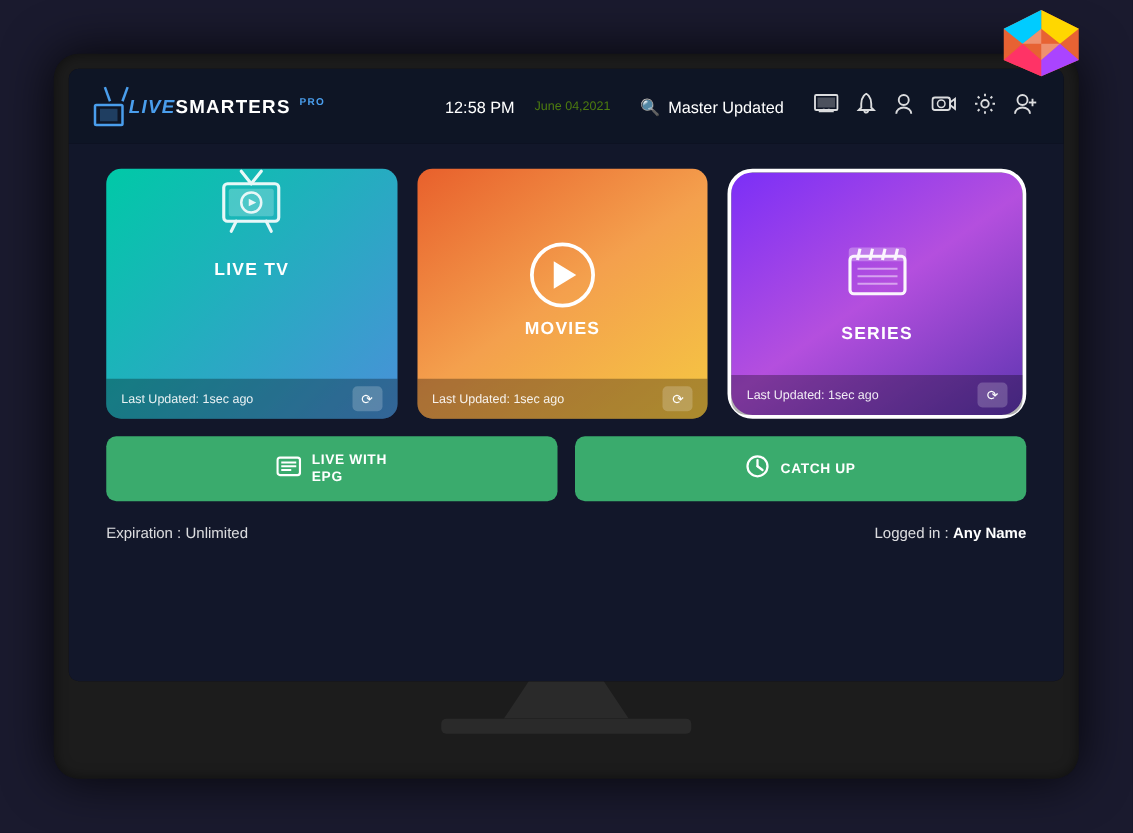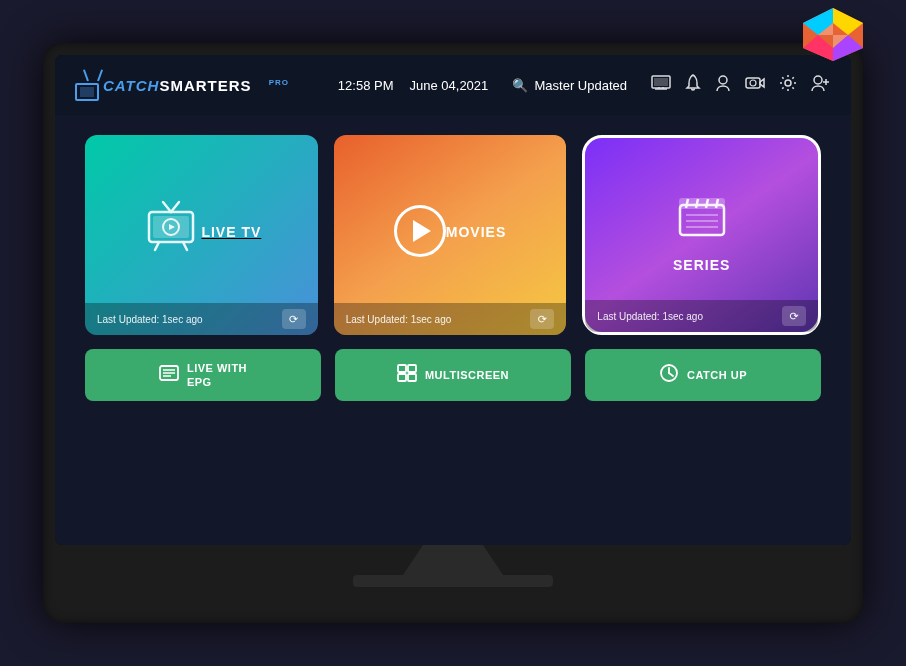--- a/index.html
+++ b/index.html
@@ -118,34 +118,34 @@
     }
 
     .logo-text .iptv {
       color: #4a9eed;
       font-style: italic;
     }
 
     .logo-pro {
       font-size: 8px;
       color: #4a9eed;
-      margin-left: 12px;
+      margin-left: 2px;
       vertical-align: super;
       text-align: center;
     }
 
     .header-time {
       color: #ffffff;
       font-size: 13px;
       margin-left: auto;
     }
 
     .header-date {
-      color: #ffffff;
-      font-size: 13px;
+      color: #4d7c0f;
+      font-size: 10px;
     }
 
     .header-search {
       display: flex;
       align-items: center;
       gap: 6px;
       color: white;
       font-size: 13px;
       cursor: pointer;
       margin-left: 8px;
@@ -180,26 +180,24 @@
       gap: 16px;
       height: 200px;
     }
 
     
     .card-live-tv {
       flex: 1;
       border-radius: 12px;
       background: linear-gradient(135deg, #00c9a7 0%, #4a90d9 100%);
       display: flex;
-      flex-direction: row;
-      align-items: center;
-      justify-content: center;
+      flex-direction: column;
+      align-items: center;
       position: relative;
       cursor: pointer;
-      text-decoration: underline;
     }
 
     .card-live-tv .card-icon {
       font-size: 48px;
       color: white;
       opacity: 0.9;
       margin-bottom: 8px;
     }
 
     .card-title {
@@ -242,21 +240,21 @@
       font-size: 11px;
     }
 
     
     .card-movies {
       flex: 1;
       border-radius: 12px;
       background: linear-gradient(135deg, #ff6b35 0%, #f7c59f 50%, #ff8c42 100%);
       background: linear-gradient(145deg, #e8602c 0%, #f4a04d 50%, #f5c842 100%);
       display: flex;
-      flex-direction: row;
+      flex-direction: column;
       align-items: center;
       justify-content: center;
       position: relative;
       cursor: pointer;
     }
 
     .card-play-icon {
       width: 52px;
       height: 52px;
       border: 3px solid white;
@@ -377,21 +375,21 @@
         <div class="logo-icon">
           <div class="logo-antenna">
             <span></span>
             <span></span>
           </div>
           <div class="logo-tv-body">
             <div class="logo-tv-screen"></div>
           </div>
         </div>
         <div class="logo-text">
-          <span class="iptv">CATCH</span><span>SMARTERS</span> <sup class="logo-pro">PRO</sup>
+          <span class="iptv">LIVE</span><span>SMARTERS</span> <sup class="logo-pro">PRO</sup>
         </div>
       </div>
 
       <span class="header-time">12:58 PM</span>
       <span class="header-date">June 04,2021</span>
 
       <div class="header-search">
         <span>🔍</span>
         <span>Master Updated</span>
       </div>
@@ -514,39 +512,38 @@
               <rect x="1" y="2" width="18" height="14" rx="2" stroke="white" stroke-width="1.8" fill="none"></rect>
               <line x1="4" y1="6" x2="16" y2="6" stroke="white" stroke-width="1.5"></line>
               <line x1="4" y1="9" x2="16" y2="9" stroke="white" stroke-width="1.5"></line>
               <line x1="4" y1="12" x2="12" y2="12" stroke="white" stroke-width="1.5"></line>
             </svg>
           </span>
           <span style="line-height:1.3">LIVE WITH<br>EPG</span>
         </div>
         <div class="bottom-btn">
           <span class="bottom-btn-icon">
-            <svg width="20" height="18" viewBox="0 0 20 18" fill="none">
-              <rect x="1" y="1" width="8" height="7" rx="1" stroke="white" stroke-width="1.8" fill="none"></rect>
-              <rect x="11" y="1" width="8" height="7" rx="1" stroke="white" stroke-width="1.8" fill="none"></rect>
-              <rect x="1" y="10" width="8" height="7" rx="1" stroke="white" stroke-width="1.8" fill="none"></rect>
-              <rect x="11" y="10" width="8" height="7" rx="1" stroke="white" stroke-width="1.8" fill="none"></rect>
-            </svg>
-          </span>
-          <span>MULTISCREEN</span>
-        </div>
-        <div class="bottom-btn">
-          <span class="bottom-btn-icon">
             <svg width="20" height="20" viewBox="0 0 20 20" fill="none">
               <circle cx="10" cy="10" r="8" stroke="white" stroke-width="1.8" fill="none"></circle>
               <line x1="10" y1="10" x2="10" y2="5" stroke="white" stroke-width="1.8" stroke-linecap="round"></line>
               <line x1="10" y1="10" x2="14" y2="13" stroke="white" stroke-width="1.8" stroke-linecap="round"></line>
             </svg>
           </span>
           <span>CATCH UP</span>
         </div>
       </div>
 
+      <div class="footer-bar">
+        <span class="footer-text">
+          <span>Expiration :</span>
+          <span>Unlimited</span>
+        </span>
+        <span class="footer-text">
+          <span>Logged in :</span>
+          <strong>Any Name</strong>
+        </span>
+      </div>
     </div>
   </div>
 
   <div class="tv-stand"></div>
   <div class="tv-base"></div>
 </div>
 
 </body></html>

